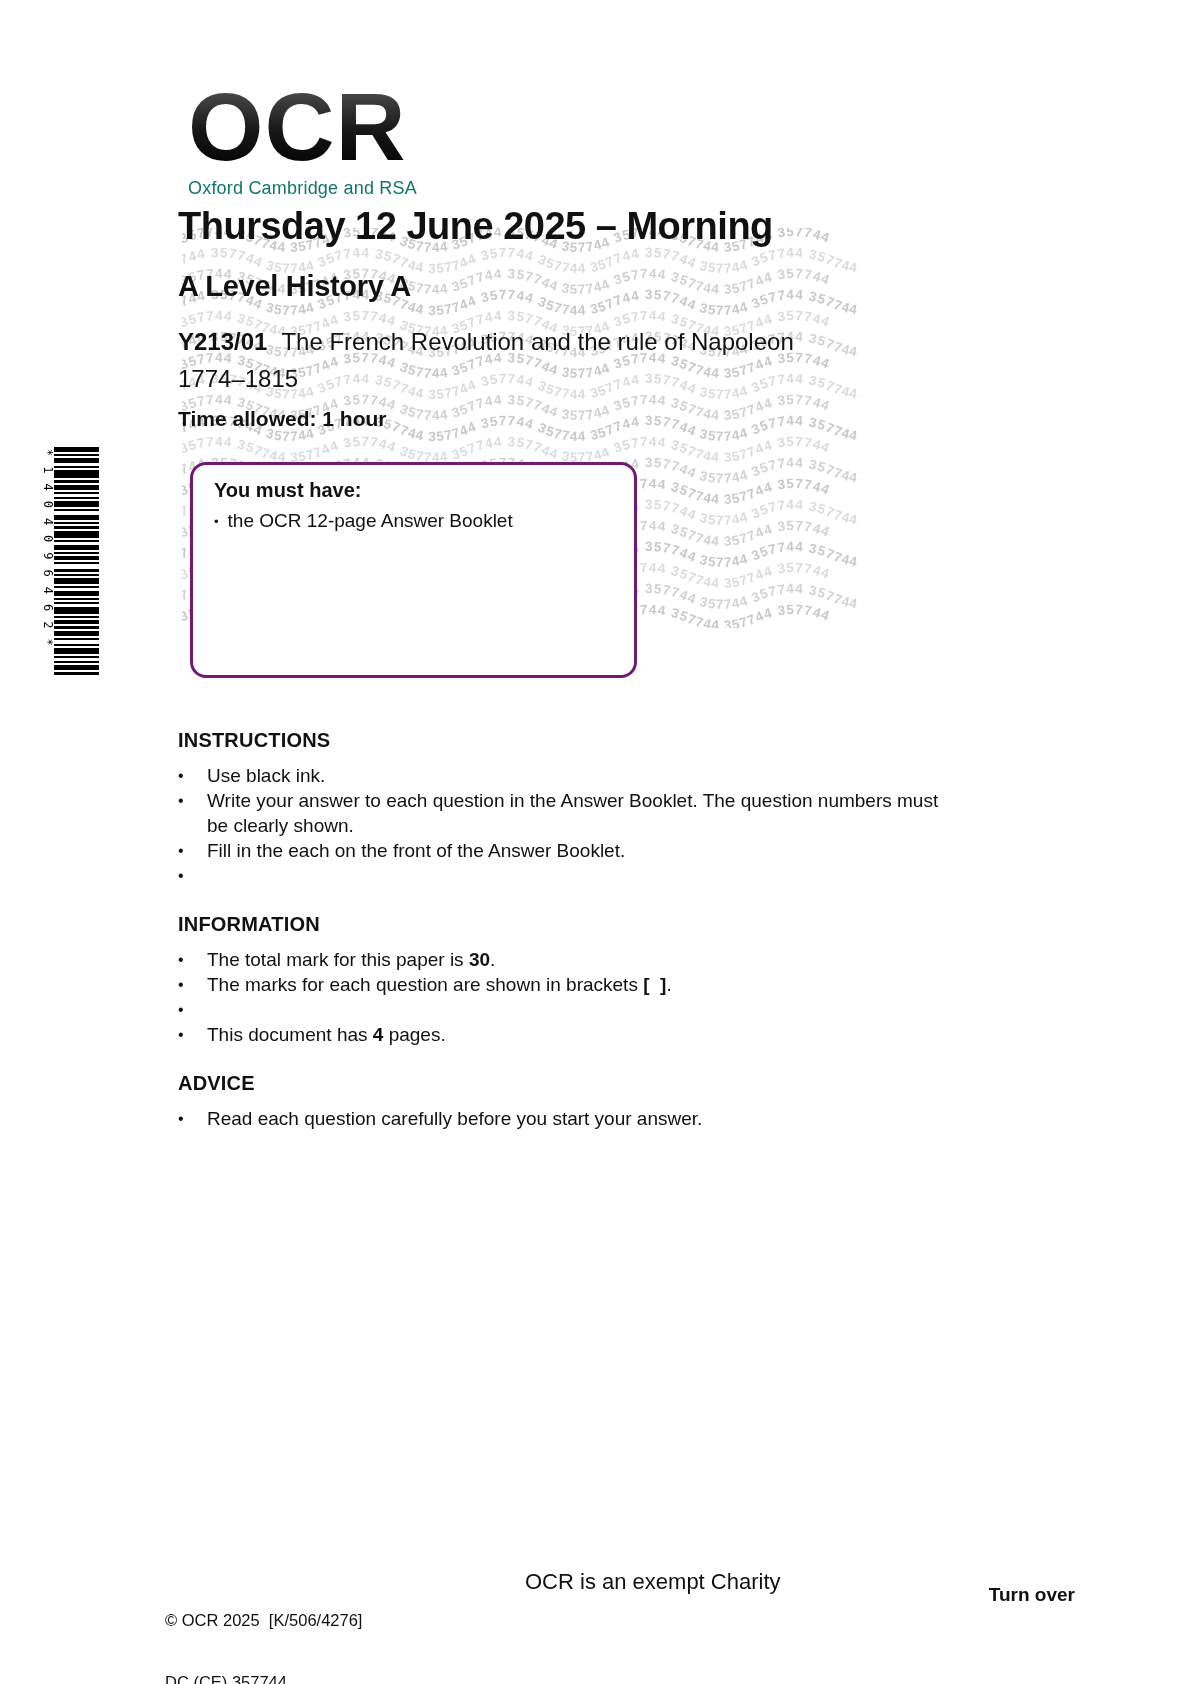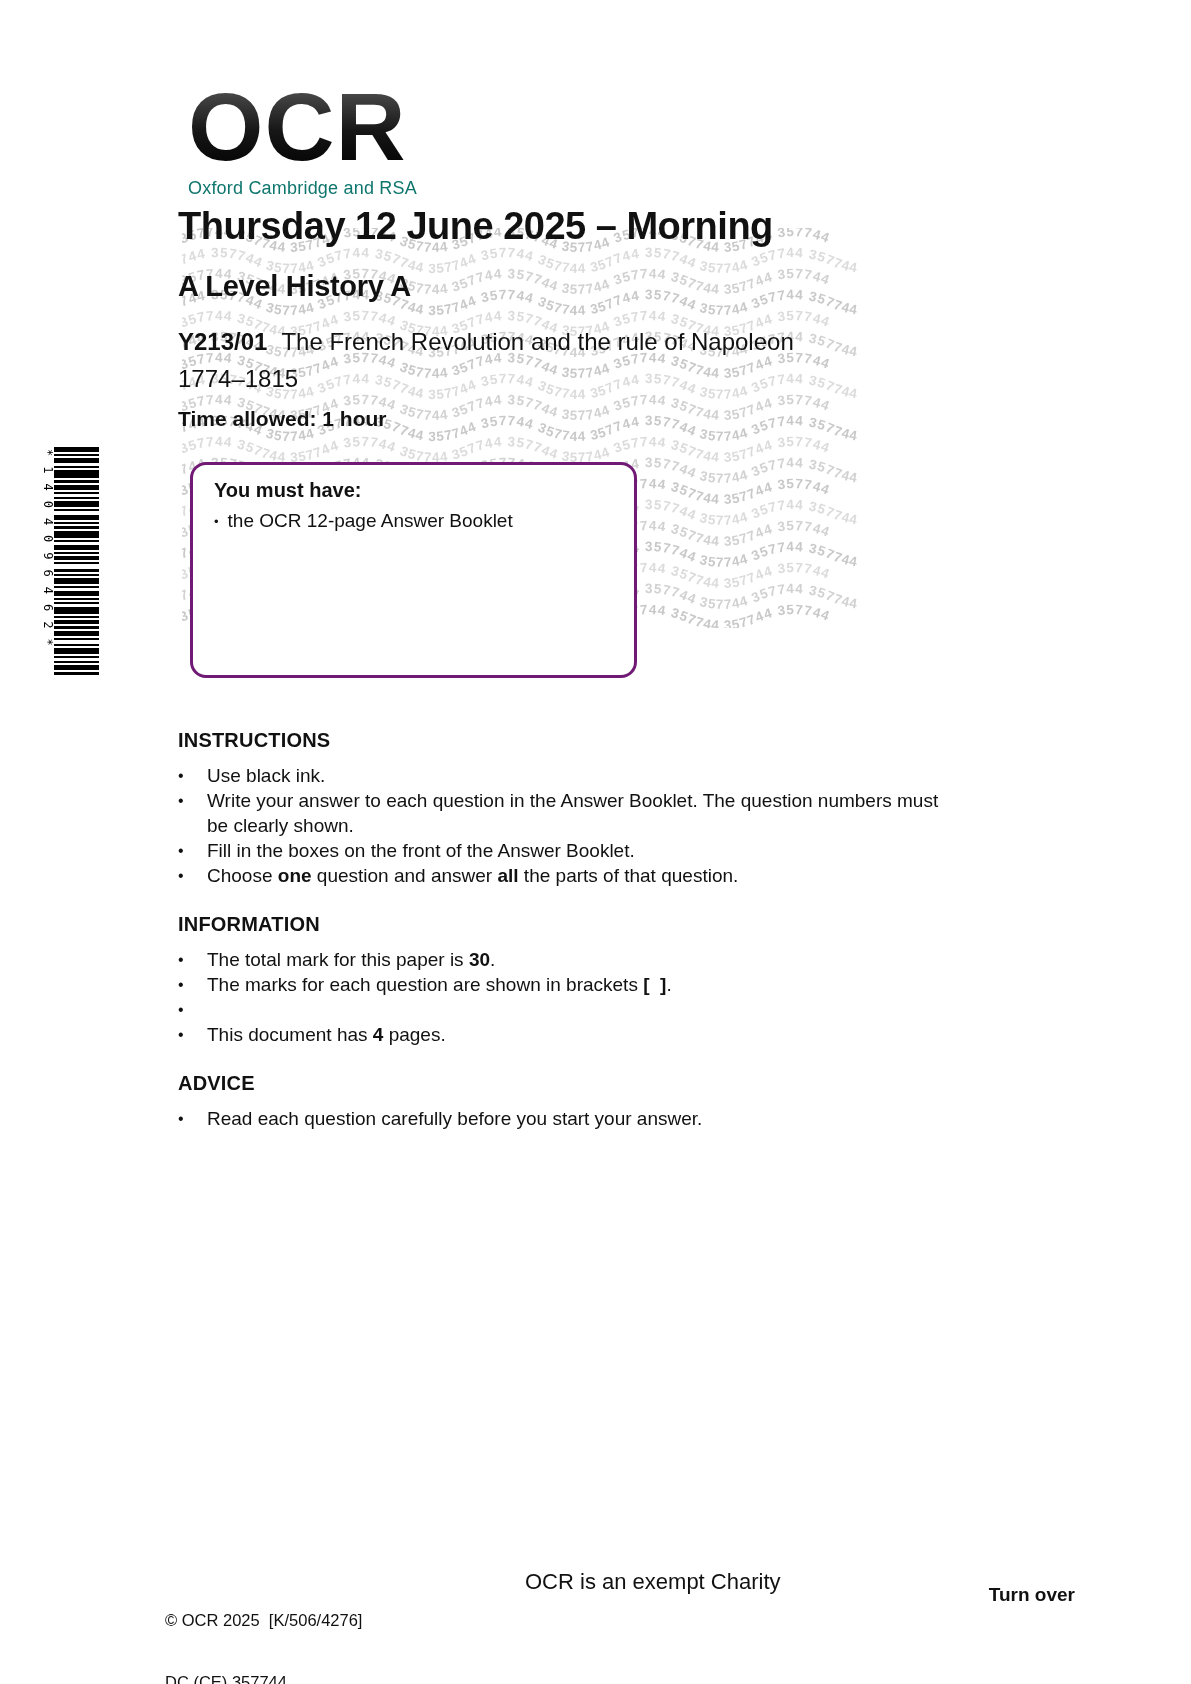--- a/index.html
+++ b/index.html
@@ -154,25 +154,24 @@
         <div class="bullet">
           <span class="marker">•</span>
           <span class="btext"><span>Use black ink.</span></span>
         </div>
         <div class="bullet">
           <span class="marker">•</span>
           <span class="btext"><span>Write your answer to each question in the Answer Booklet. The question numbers must</span><br><span>be clearly shown.</span></span>
         </div>
         <div class="bullet">
           <span class="marker">•</span>
-          <span class="btext"><span>Fill in the boxes on the front of the Answer Booklet.</span></span>
-        </div>
-        <div class="bullet">
-          <span class="marker">•</span>
-          <span class="btext"><span>Choose </span><span class="b">one</span><span> question and answer </span><span class="b">all</span><span> the parts of that question.</span></span>
+          <span class="btext"><span>Fill in the each on the front of the Answer Booklet.</span></span>
+        </div>
+        <div class="bullet">
+          <span class="marker">•</span>
         </div>
       </section>
       <section class="sec">
         <div class="sec-title">INFORMATION</div>
         <div class="bullet">
           <span class="marker">•</span>
           <span class="btext"><span>The total mark for this paper is </span><span class="b">30</span><span>.</span></span>
         </div>
         <div class="bullet">
           <span class="marker">•</span>

